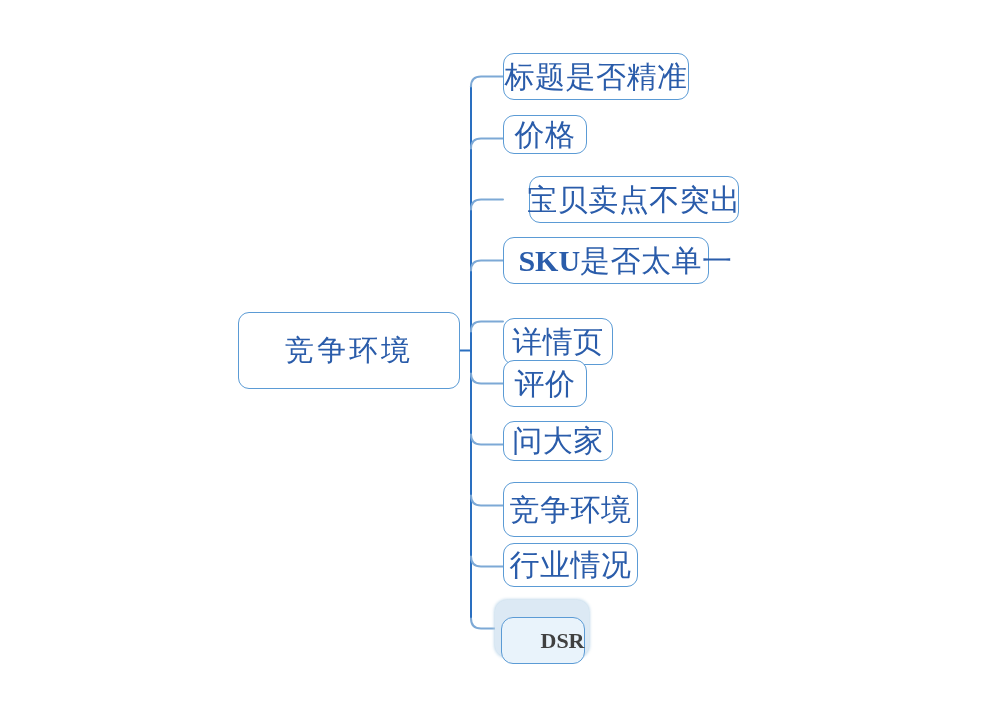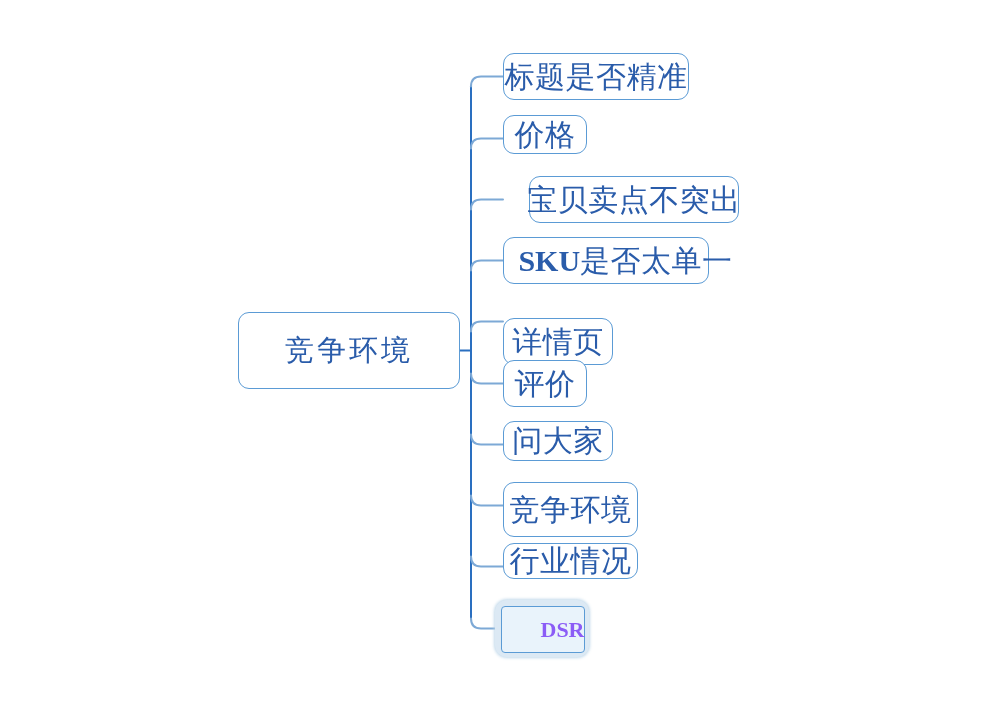--- a/index.html
+++ b/index.html
@@ -65,31 +65,31 @@
     position: absolute;
     box-sizing: border-box;
     background: #dce9f4;
     border-radius: 12px;
     padding: 5px 4px 5px 6px;
     box-shadow: 0 0 3px 1px rgba(185, 211, 232, 0.85);
   }
   .node-selected {
     position: relative;
     left: 0;
-    top: 1px;
+    top: 12px;
     width: 100%;
     height: 100%;
     box-sizing: border-box;
     background: #e9f3fb;
     border: 1.4px solid #5b9bd5;
-    border-radius: 4px;
+    border-radius: 12px;
     display: flex;
     align-items: center;
     justify-content: center;
-    color: #8b5cf6;
+    color: #404040;
     font-size: 22px;
     white-space: nowrap;
   }
 </style>
 </head>
 <body>
 
 <div id="canvas">
 
   <svg id="connectors" viewBox="0 0 995 703" xmlns="http://www.w3.org/2000/svg">
@@ -128,21 +128,21 @@
       </div>
       <div class="node node-child" style="left: 503px; top: 360px; width: 84px; height: 47px; text-align: center;">
         <span class="node-label">评价</span>
       </div>
       <div class="node node-child" style="left: 503px; top: 421px; width: 110px; height: 40px;">
         <span class="node-label">问大家</span>
       </div>
       <div class="node node-child" style="left: 503px; top: 482px; width: 135px; height: 55px;">
         <span class="node-label">竞争环境</span>
       </div>
-      <div class="node node-child" style="left: 503px; top: 543px; width: 135px; height: 36px;">
+      <div class="node node-child" style="left: 503px; top: 543px; width: 135px; height: 44px;">
         <span class="node-label">行业情况</span>
       </div>
       <div class="node-selected-wrap" style="left: 495px; top: 600px; width: 94px; height: 57px;">
         <div class="node-selected">
           <span class="node-label"><span class="latin">DSR</span></span>
         </div>
       </div>
     </div>
 
 </div>

